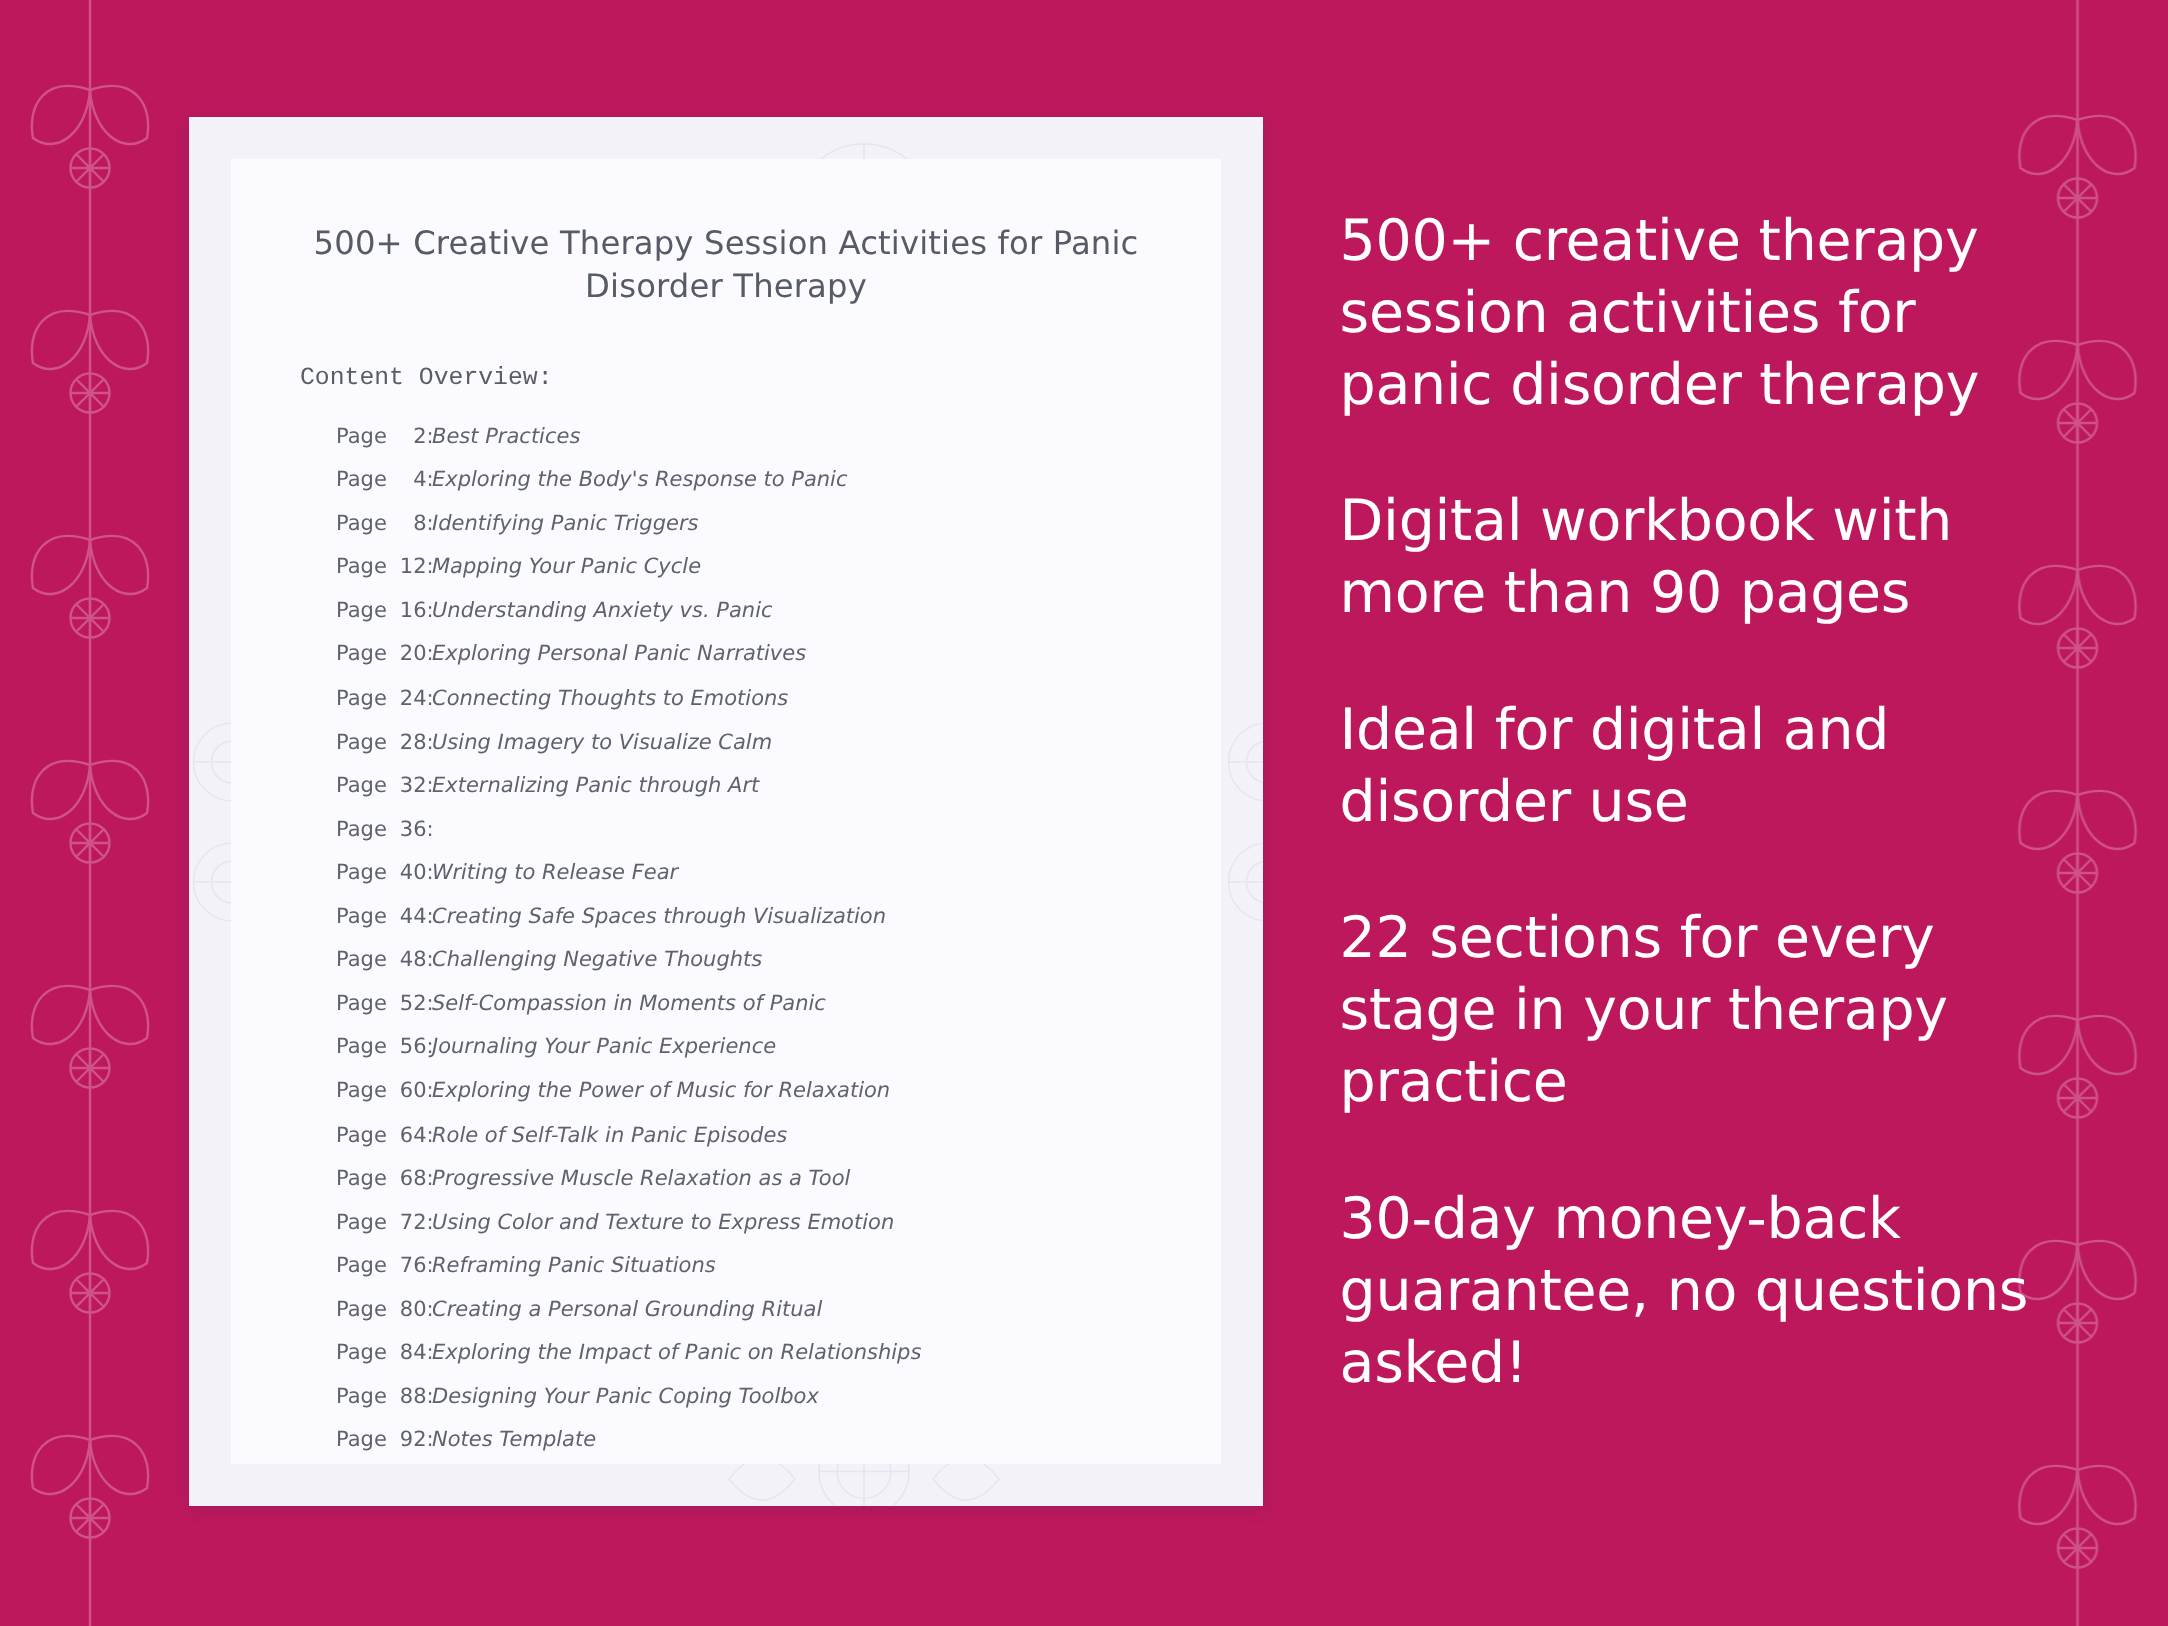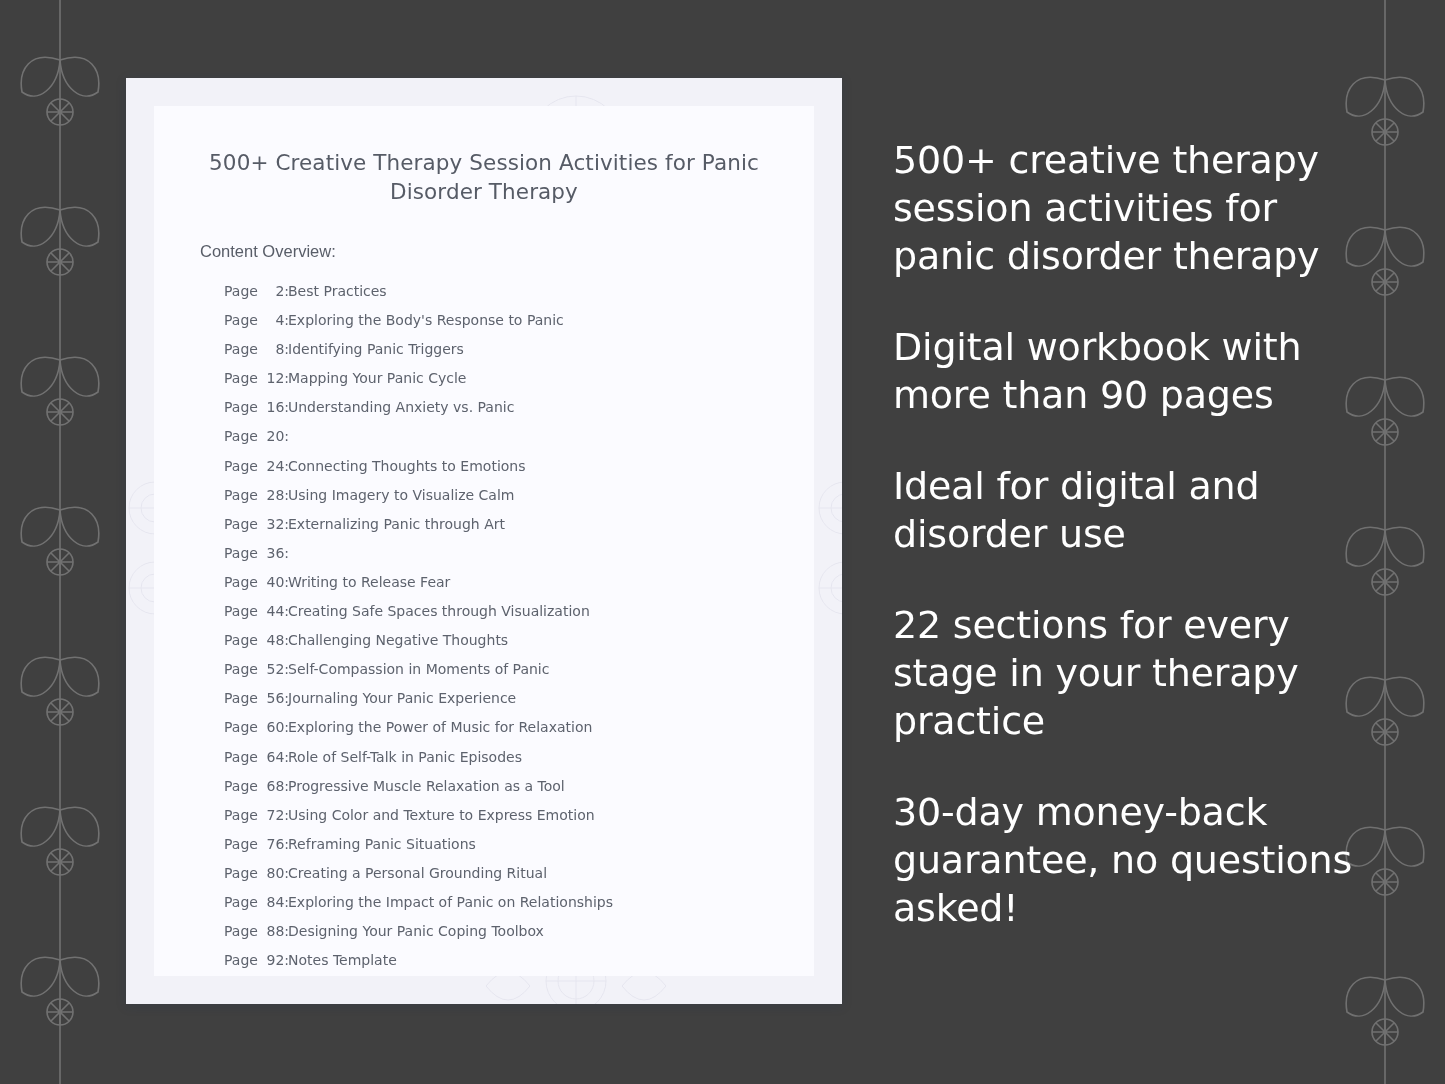--- a/index.html
+++ b/index.html
@@ -10,21 +10,21 @@
     width: 1445px;
     height: 1084px;
     overflow: hidden;
     font-family: "Liberation Sans", sans-serif;
     background: #6a9bee;
   }
   .poster {
     position: relative;
     width: 1445px;
     height: 1084px;
-    background: #404040;
+    background: #be185d;
     overflow: hidden;
   }
 
   
   .floral {
     position: absolute;
     top: 0;
     height: 1084px;
     width: 120px;
     opacity: 0.30;
@@ -63,21 +63,21 @@
     font-size: 21.5px;
     line-height: 29px;
     color: #565b66;
     font-family: "DejaVu Sans", sans-serif;
     letter-spacing: 0.1px;
   }
   .doc-subtitle {
     margin: 36px 0 0 46px;
     font-size: 16.5px;
     color: #585d68;
-    font-family: Liberation Sans, sans-serif;
+    font-family: Liberation Mono, monospace;
   }
   .toc {
     margin: 16px 0 0 70px;
   }
   .toc-row {
     display: flex;
     font-size: 14px;
     line-height: 29.1px;
     color: #5d626d;
     font-family: "DejaVu Sans", sans-serif;
@@ -89,20 +89,21 @@
     text-align: left;
   }
   .toc-page .num {
     display: inline-block;
     width: 22px;
     text-align: right;
   }
   .toc-label {
     display: inline-block;
     padding-left: 6px;
+    font-style: italic;
   }
 
   
   .sales {
     position: absolute;
     left: 893px;
     top: 136px;
     width: 470px;
   }
   .sales-item {
@@ -279,20 +280,21 @@
         <div class="toc-row">
             <span class="toc-page"><span>Page</span>&nbsp;<span class="num">12</span>:</span>
             <span class="toc-label">Mapping Your Panic Cycle</span>
           </div>
         <div class="toc-row">
             <span class="toc-page"><span>Page</span>&nbsp;<span class="num">16</span>:</span>
             <span class="toc-label">Understanding Anxiety vs. Panic</span>
           </div>
         <div class="toc-row">
             <span class="toc-page"><span>Page</span>&nbsp;<span class="num">20</span>:</span>
+            <span class="toc-label">Exploring Personal Panic Narratives</span>
           </div>
         <div class="toc-row">
             <span class="toc-page"><span>Page</span>&nbsp;<span class="num">24</span>:</span>
             <span class="toc-label">Connecting Thoughts to Emotions</span>
           </div>
         <div class="toc-row">
             <span class="toc-page"><span>Page</span>&nbsp;<span class="num">28</span>:</span>
             <span class="toc-label">Using Imagery to Visualize Calm</span>
           </div>
         <div class="toc-row">

